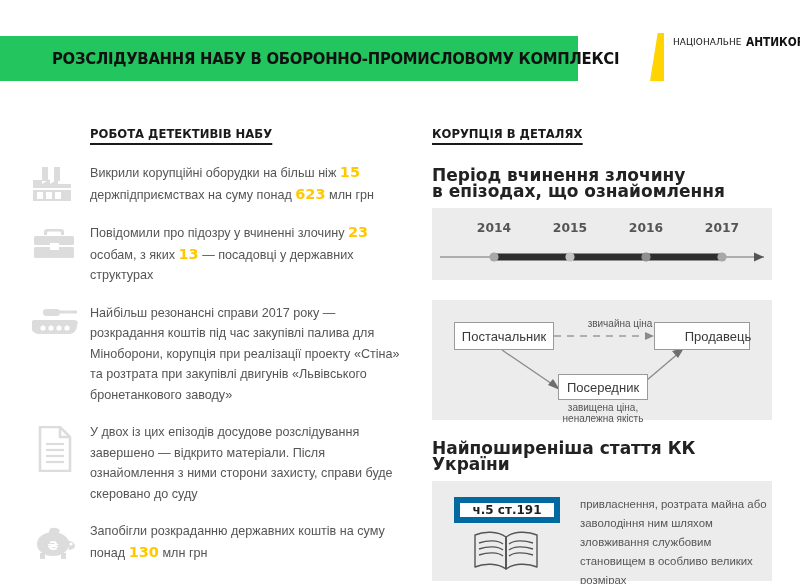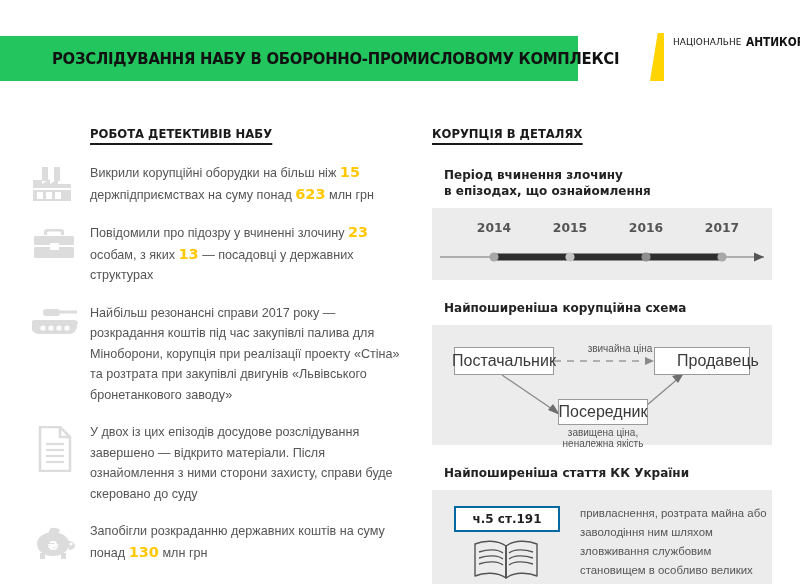--- a/index.html
+++ b/index.html
@@ -155,24 +155,23 @@
     color: #FFC800;
     font-weight: bold;
     font-family: "DejaVu Sans", sans-serif;
     font-size: 14.5px;
   }
 
   
   .sub-head {
     font-family: "DejaVu Sans", sans-serif;
     font-weight: bold;
-    font-size: 12px;
+    font-size: 17px;
     color: #222222;
     line-height: 16px;
-    margin-left: 12px;
   }
   .panel {
     background: #ececec;
     margin-top: 9px;
     position: relative;
   }
   .panel-timeline { height: 72px; }
   .panel-scheme  { height: 120px; }
   .panel-article { height: 100px; }
 
@@ -193,21 +192,21 @@
     font-size: 13px;
     color: #555555;
     transform: translateX(-50%) scaleX(0.95);
   }
 
   
   .sbox {
     position: absolute;
     background: #ffffff;
     border: 1px solid #9a9a9a;
-    font-size: 16px;
+    font-size: 13px;
     color: #3a3a3a;
     display: flex;
     align-items: center;
     justify-content: center;
     white-space: nowrap;
     box-sizing: border-box;
   }
   .scap {
     position: absolute;
     font-size: 10px;
@@ -216,21 +215,21 @@
     line-height: 11px;
     white-space: nowrap;
   }
 
   
   .art-badge {
     position: absolute;
     left: 22px; top: 16px;
     width: 106px; height: 26px;
     background: #ffffff;
-    border: 2px solid #0369a1;
+    border: 6px solid #0369a1;
     display: flex;
     align-items: center;
     justify-content: center;
     font-family: "DejaVu Sans", sans-serif;
     font-weight: bold;
     font-size: 12px;
     color: #1f1f1f;
     box-sizing: border-box;
   }
   .art-book {
@@ -379,21 +378,20 @@
         <circle cx="62" cy="15" r="4.6" fill="#a8a8a8"></circle>
         <circle cx="138" cy="15" r="4.6" fill="#c4c4c4"></circle>
         <circle cx="214" cy="15" r="4.6" fill="#8f8f8f"></circle>
         <circle cx="290" cy="15" r="4.6" fill="#a8a8a8"></circle>
       </svg>
     </div>
   </div>
 
   
   <div class="block">
-    <div class="sub-head">Найпоширеніша корупційна схема</div>
     <div class="panel panel-scheme">
       <svg width="340" height="120" viewBox="0 0 340 120" style="position:absolute;left:0;top:0">
 
         <line x1="122" y1="36" x2="218" y2="36" stroke="#9a9a9a" stroke-width="1.4" stroke-dasharray="7,6"></line>
         <polygon points="222,36 213,32 213,40" fill="#8a8a8a"></polygon>
 
         <line x1="70" y1="50" x2="123" y2="86" stroke="#8a8a8a" stroke-width="1.3"></line>
         <polygon points="128,90 116,85 121,79" fill="#6e6e6e"></polygon>
 
         <line x1="208" y1="86" x2="248" y2="52" stroke="#8a8a8a" stroke-width="1.3"></line>

